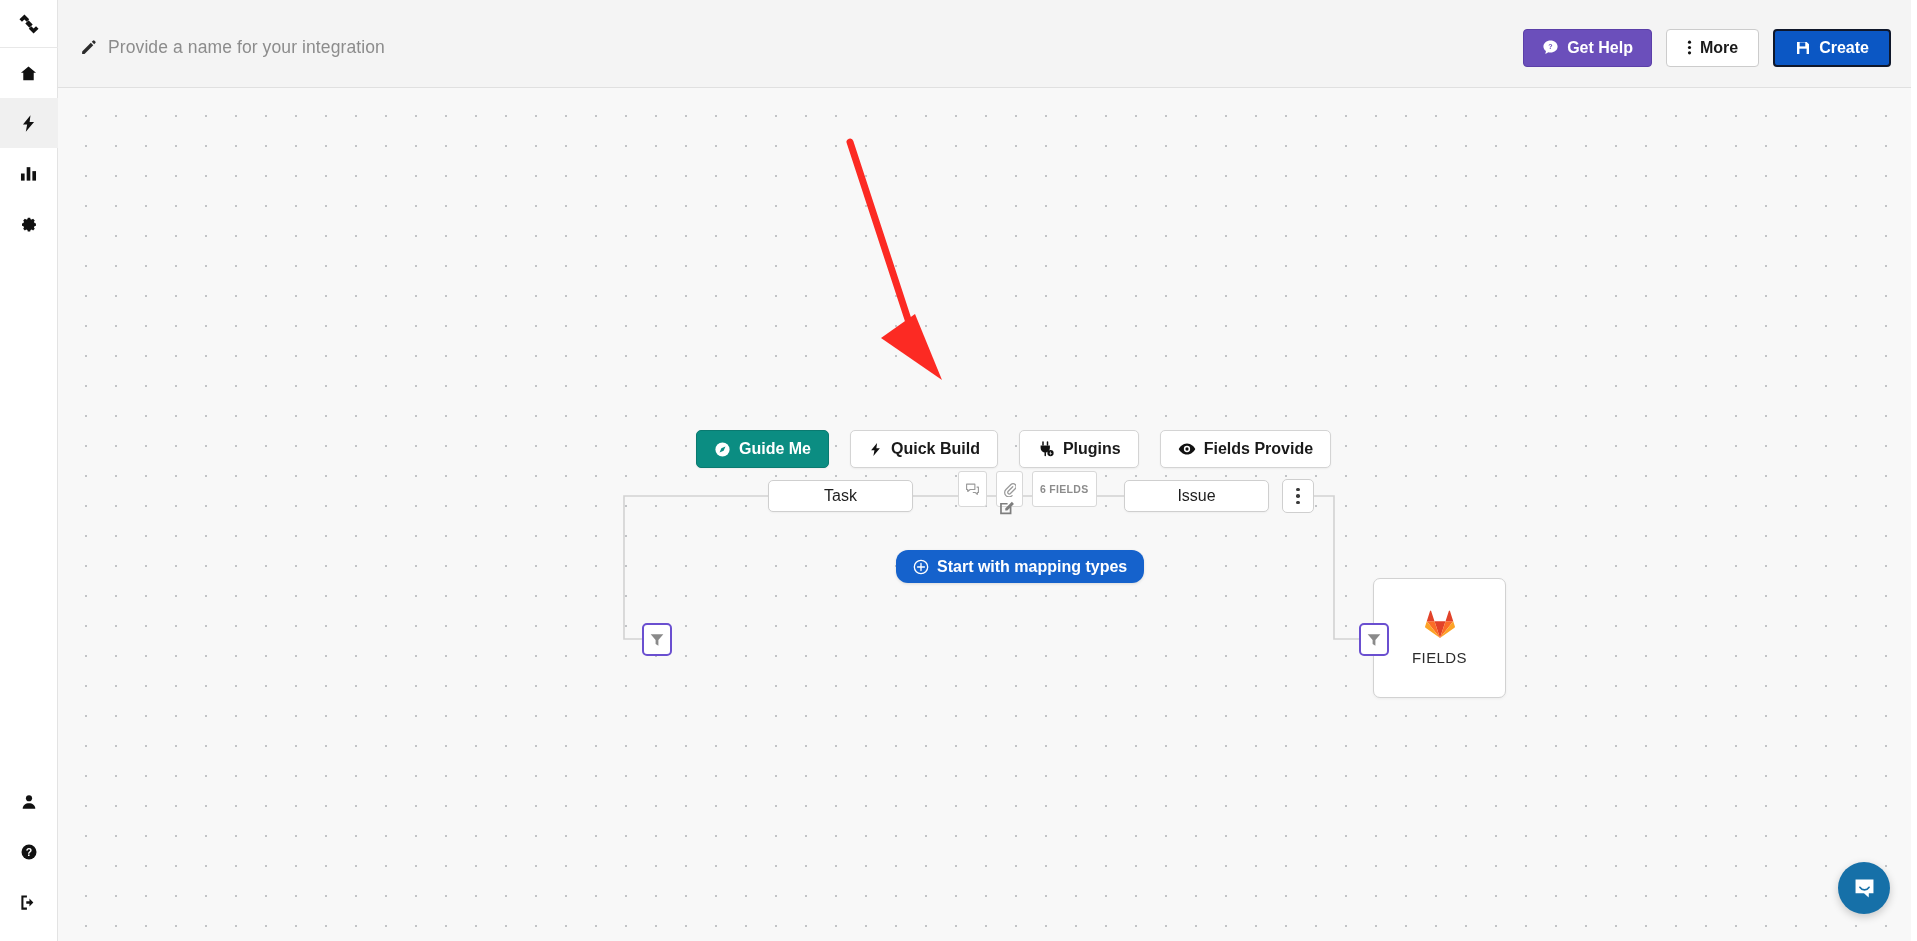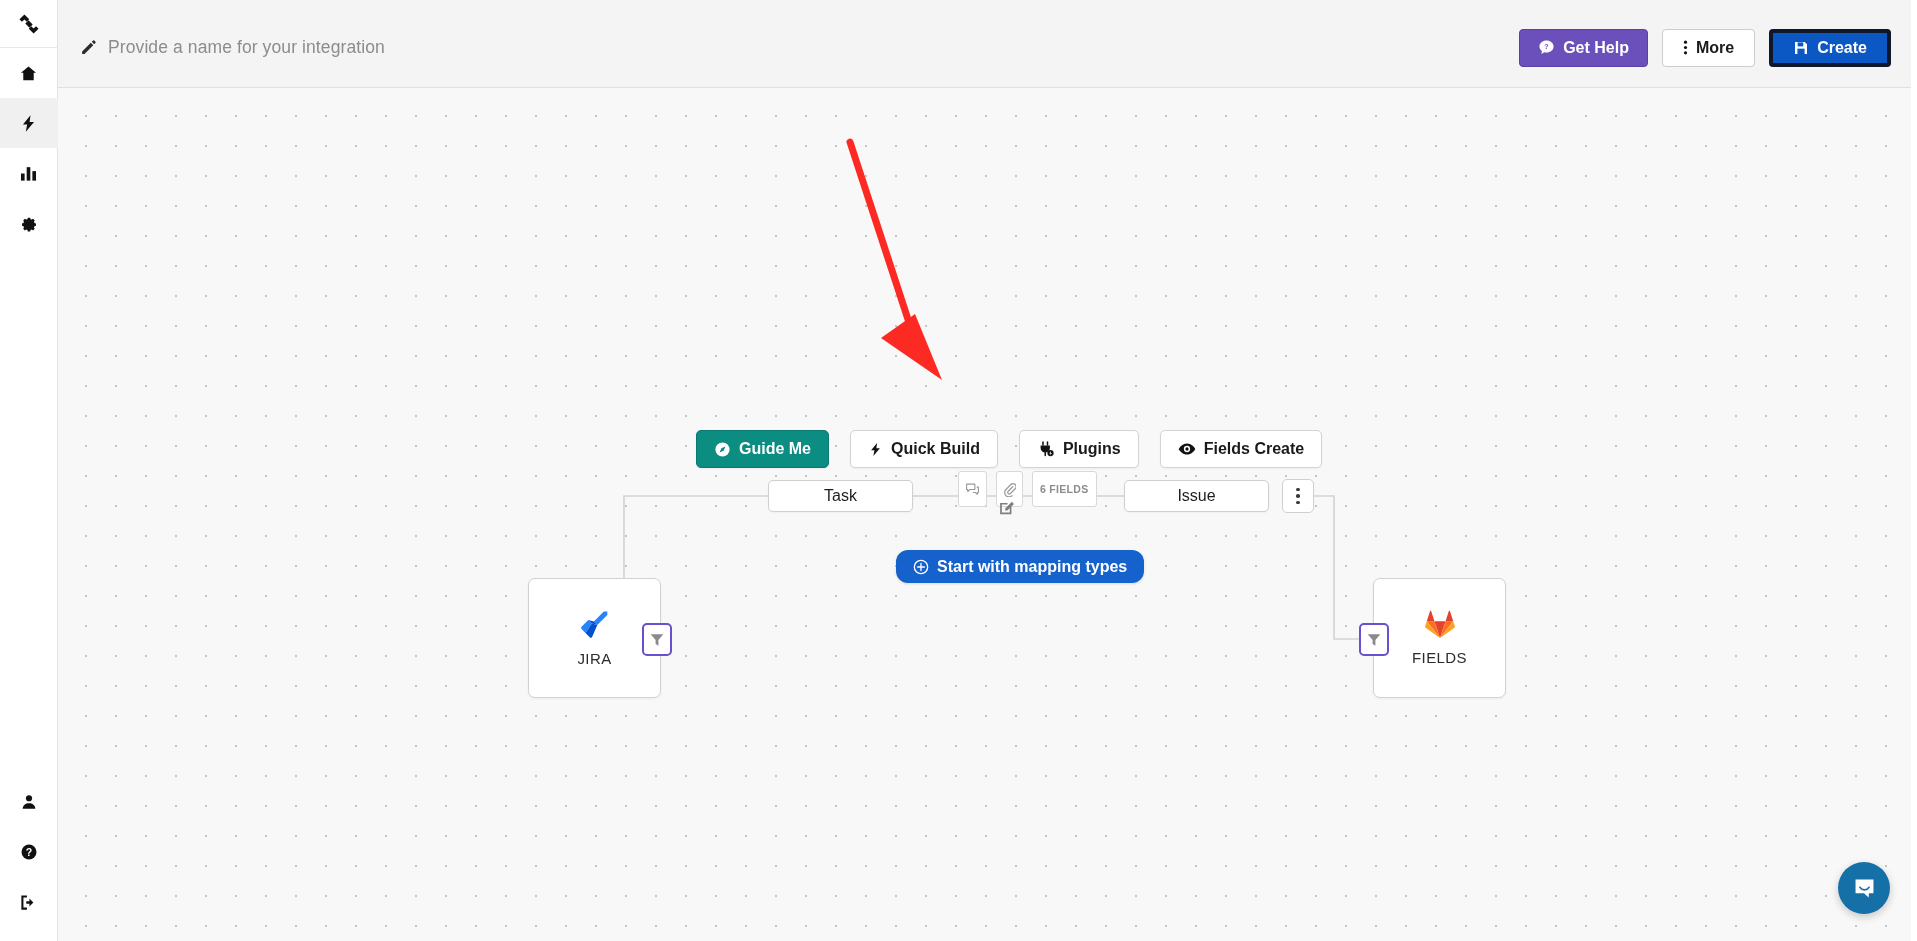--- a/index.html
+++ b/index.html
@@ -54,21 +54,21 @@
   .header-actions { margin-left: auto; display: flex; align-items: center; gap: 14px; }
 
   .btn {
     display: inline-flex; align-items: center; justify-content: center;
     gap: 8px; border-radius: 4px; cursor: pointer;
     font-size: 16px; font-weight: 700;
     white-space: nowrap; user-select: none;
   }
   .btn-help   { background: #6b4fbb; color: #fff; border: 1px solid #5b3fa8; height: 38px; padding: 0 18px; }
   .btn-more   { background: #fff;    color: #1a1a1a; border: 1px solid #ccc; height: 38px; padding: 0 20px; }
-  .btn-create { background: #0b57c4; color: #fff; border: 4px solid #0f172a; height: 38px; padding: 0 20px; }
+  .btn-create { background: #0b57c4; color: #fff; border: 2px solid #0f172a; height: 38px; padding: 0 20px; }
 
   
   .canvas {
     position: relative; flex: 1;
     background-color: #f8f8f8;
     background-image: radial-gradient(#c2c4c7 1.1px, transparent 1.2px);
     background-size: 30px 30px;
     background-position: 13px 13px;
     overflow: hidden;
   }
@@ -318,21 +318,21 @@
           </svg>
           <span>Plugins</span>
         </div>
 
         <div class="tb-btn">
           <svg width="18" height="18" viewBox="0 0 24 24">
             <path d="M12 4.6C6.6 4.6 2.2 9 1 12c1.2 3 5.6 7.4 11 7.4S21.8 15 23 12c-1.2-3-5.6-7.4-11-7.4z" fill="#111"></path>
             <circle cx="12" cy="12" r="4.2" fill="#fff"></circle>
             <circle cx="12" cy="12" r="2.2" fill="#111"></circle>
           </svg>
-          <span>Fields Create</span>
+          <span>Fields Provide</span>
         </div>
       </div>
 
       <div class="node-box" id="task-node">
         <span>Task</span>
       </div>
 
       <div class="node-box" id="issue-node">
         <span>Issue</span>
       </div>
@@ -366,29 +366,20 @@
       </div>
 
       <div class="cta-btn">
         <svg width="16" height="16" viewBox="0 0 24 24">
           <circle cx="12" cy="12" r="10" fill="none" stroke="#fff" stroke-width="2"></circle>
           <path d="M12 6.8v10.4M6.8 12h10.4" stroke="#fff" stroke-width="2" stroke-linecap="round"></path>
         </svg>
         <span>Start with mapping types</span>
       </div>
 
-      <div class="app-node" id="jira-node">
-        <svg width="31" height="31" viewBox="0 0 32 32">
-          <path d="M25.6 2.5 L15.3 12.8 l3.6 3.6 L29.2 6.1 V2.5z" fill="#2684ff"></path>
-          <path d="M13.2 14.9 L9.6 11.3 L2.6 18.3 a1.6 1.6 0 000 2.3 l4.1 4.1z" fill="#2684ff"></path>
-          <path d="M15.3 12.8 L9.6 11.3 l3.6 3.6 5.7 1.5z" fill="#0052cc"></path>
-          <path d="M18.9 16.4 L13.2 14.9 l-6.5 9.8 4.4 4.4a1.6 1.6 0 002.3 0z" fill="#0052cc"></path>
-        </svg>
-        <span class="lbl">JIRA</span>
-      </div>
       <div class="filter-btn" id="jira-filter">
         <svg width="16" height="16" viewBox="0 0 24 24">
           <path d="M2.5 3.5h19l-7.4 8.6v8.4l-4.2-2.6v-5.8z" fill="#8a8a8a"></path>
         </svg>
       </div>
 
       <div class="app-node" id="gitlab-node">
         <svg width="30" height="29" viewBox="0 0 32 30">
           <path d="M16 29.5 L21.9 11.4 H10.1z" fill="#e24329"></path>
           <path d="M16 29.5 L10.1 11.4 H1.9z" fill="#fc6d26"></path>

